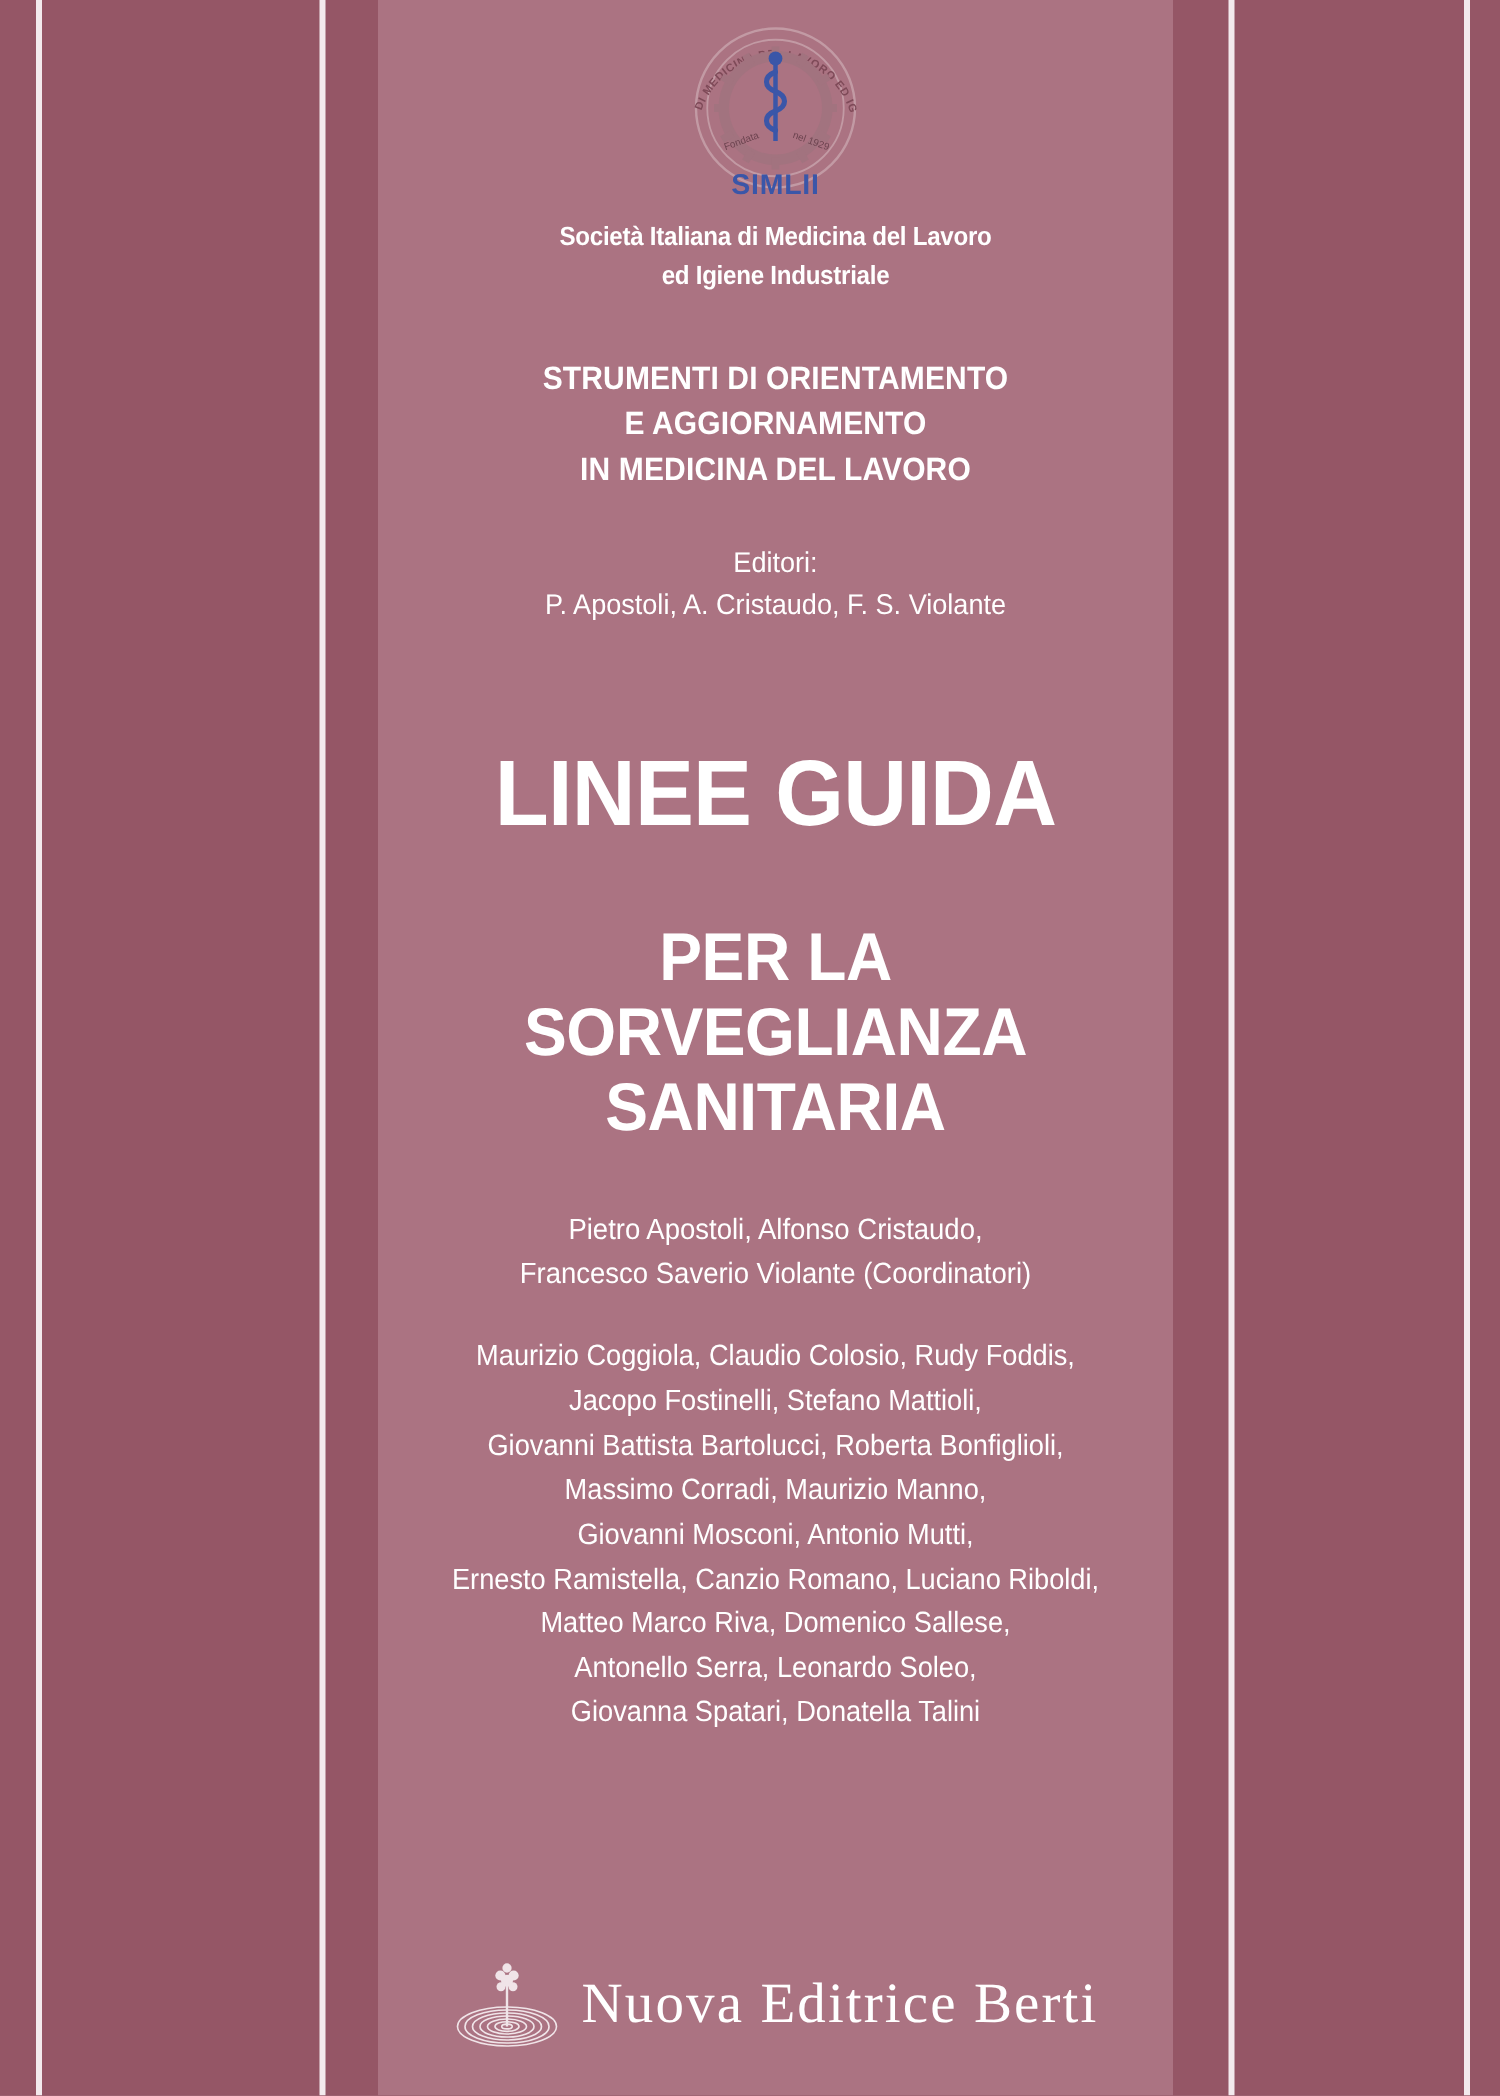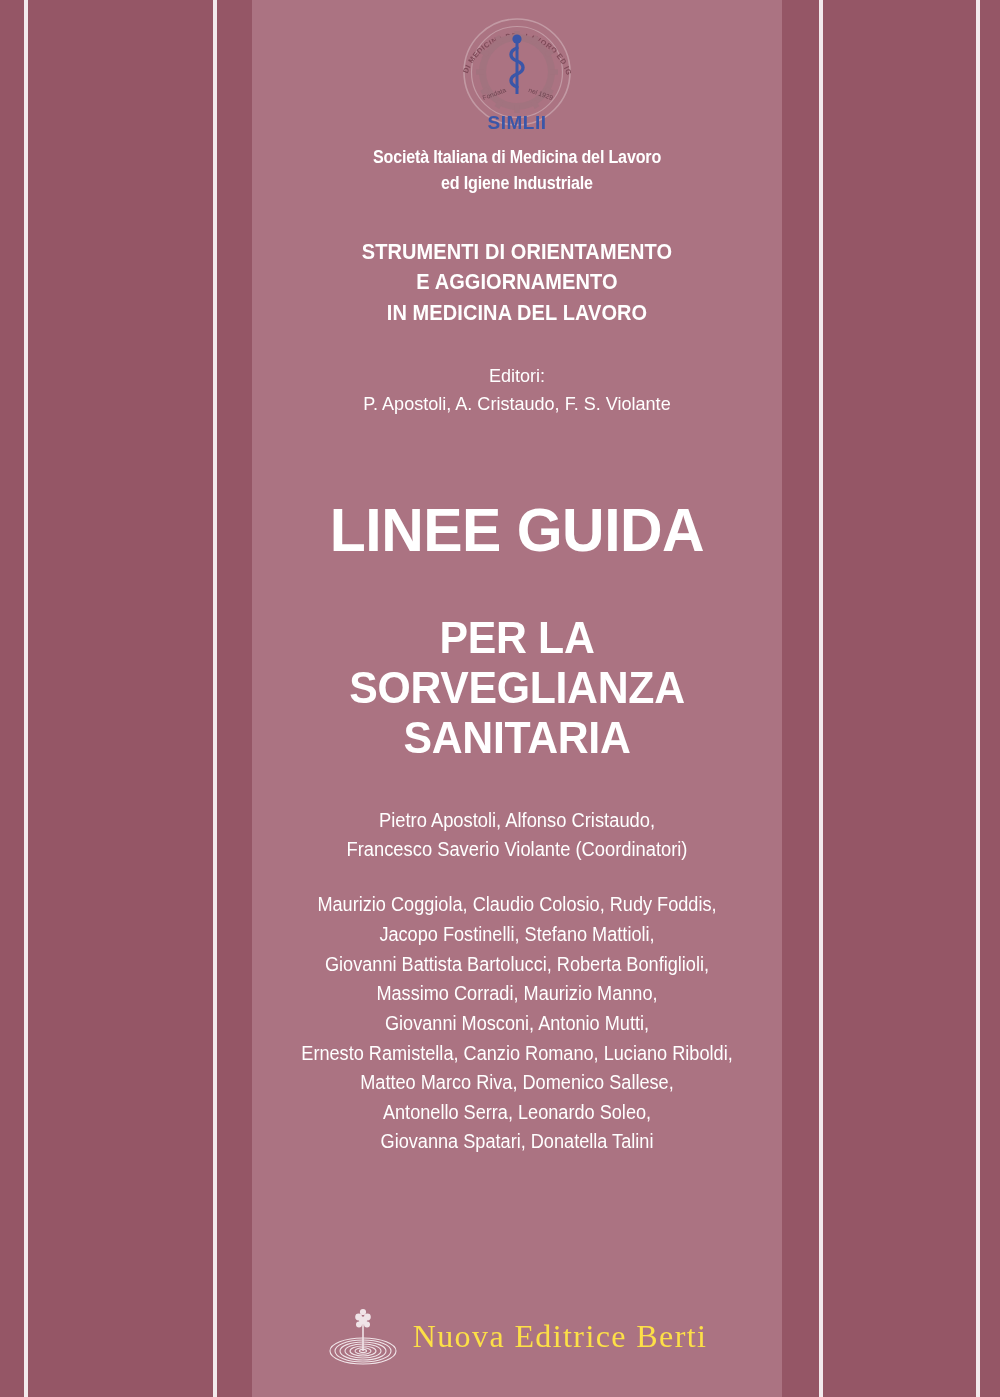--- a/index.html
+++ b/index.html
@@ -145,23 +145,23 @@
     right: 0;
     bottom: 28px;
     display: flex;
     align-items: center;
     justify-content: center;
     gap: 14px;
   }
   .publisher-mark { width: 72px; height: 66px; display: block; }
   .publisher-name {
     font-family: "Liberation Serif", serif;
-    font-size: 32px;
+    font-size: 38px;
     letter-spacing: 1.4px;
-    color: #fde047;
+    color: #ffffff;
     white-space: nowrap;
   }
 </style>
 </head>
 <body>
 
 <div class="cover">
 
   <div class="rule rule-l1"></div>
   <div class="rule rule-l2"></div>

